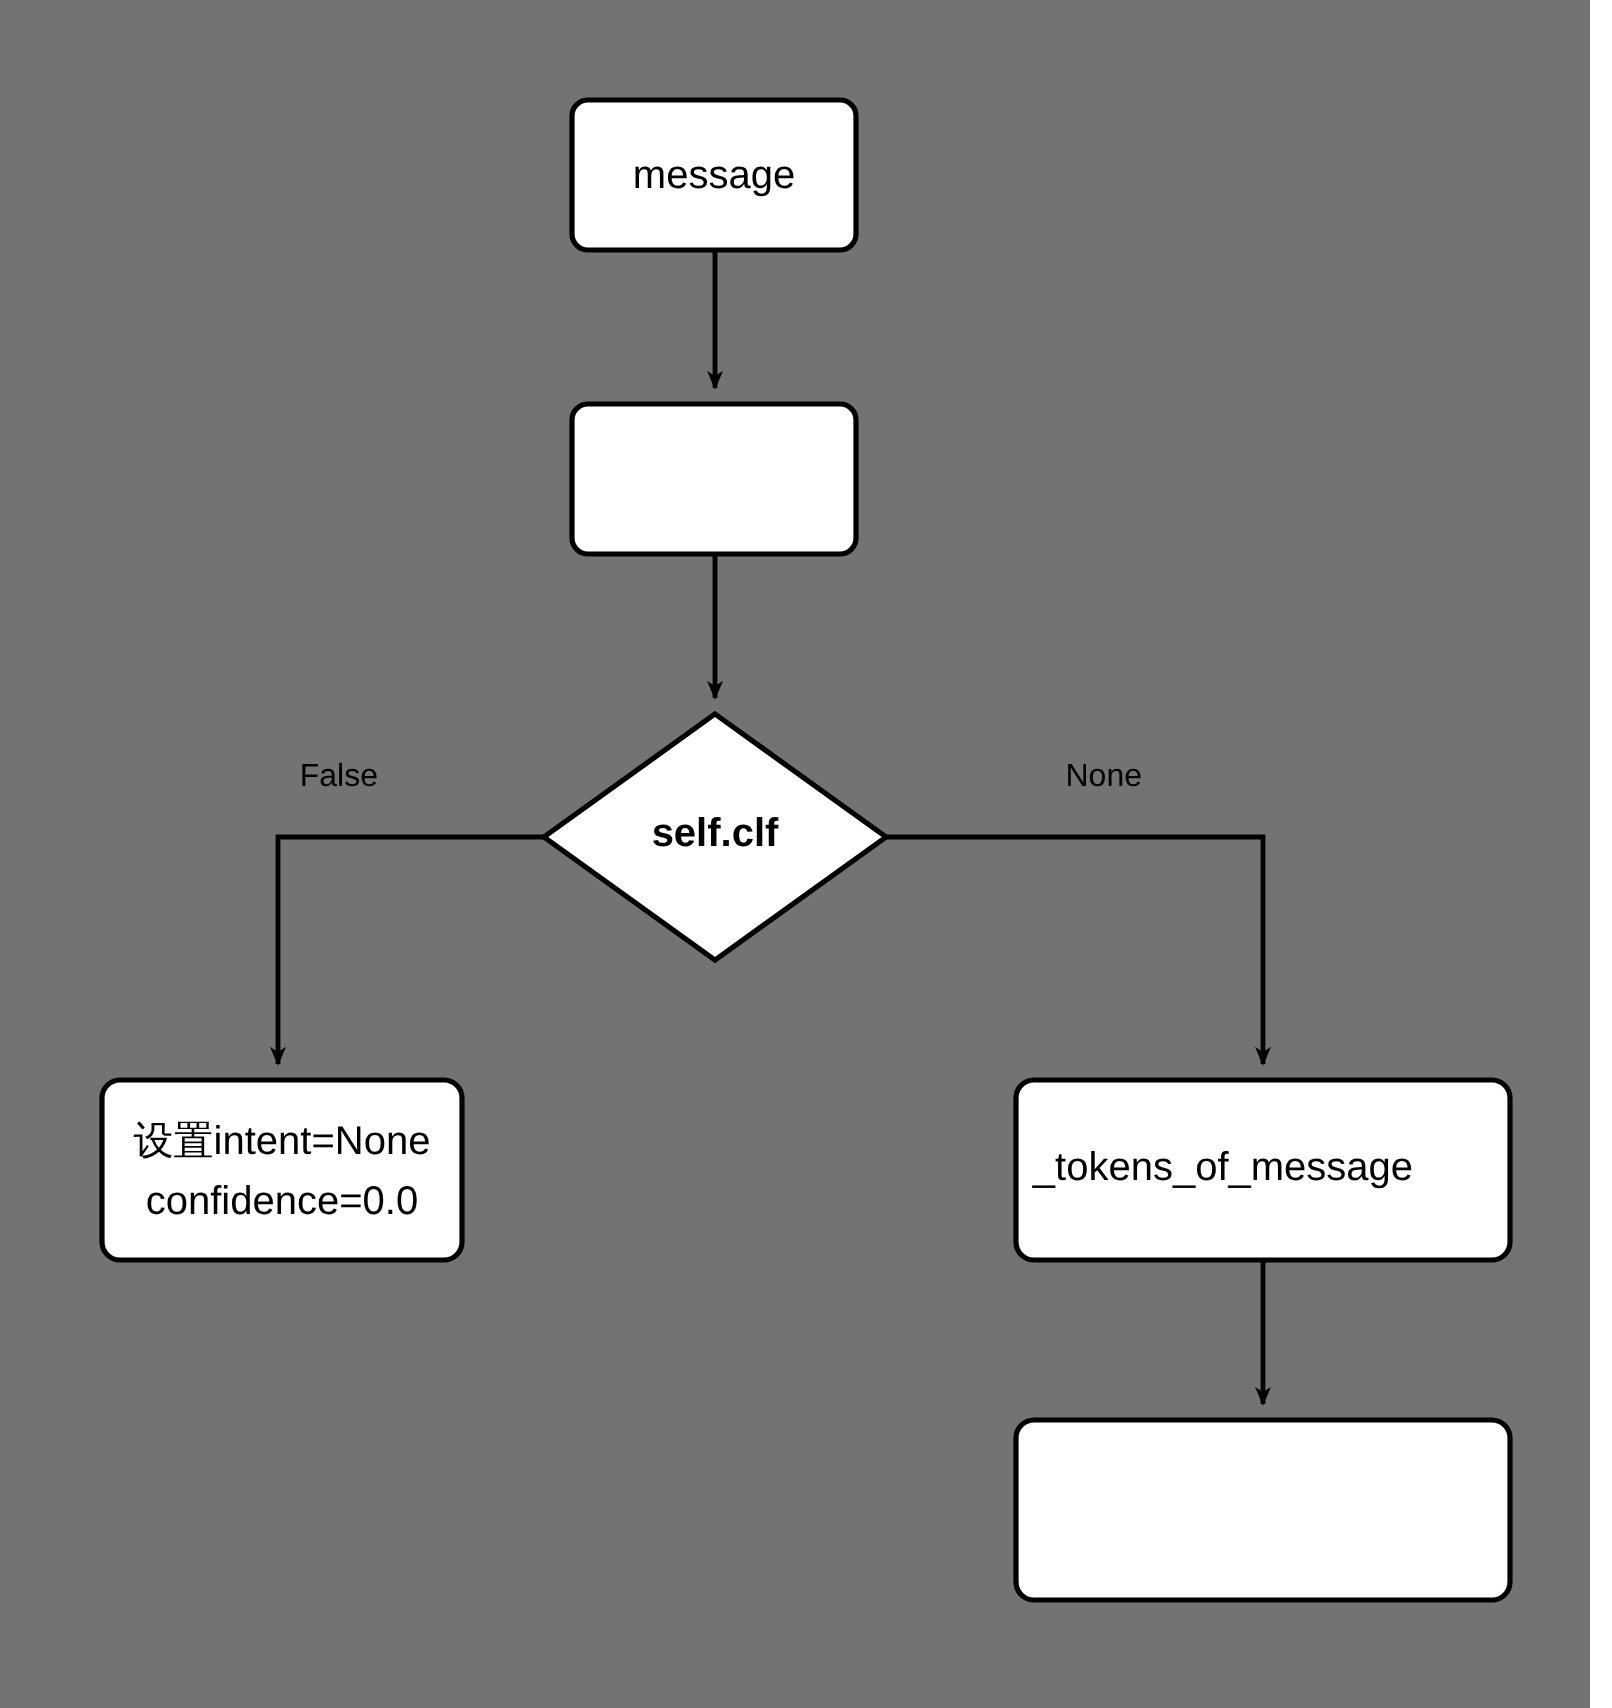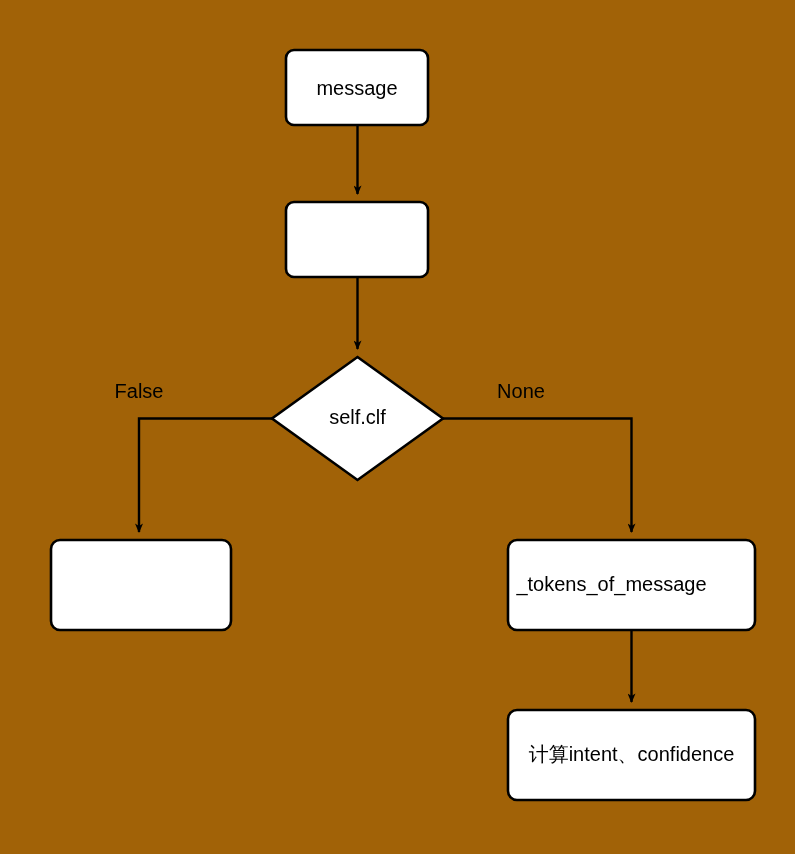--- a/index.html
+++ b/index.html
@@ -10,21 +10,21 @@
   body {
     width: 806px;
     height: 854px;
     overflow: hidden;
     font-family: "Liberation Sans", "DejaVu Sans", sans-serif;
   }
   #flowchart-canvas {
     position: relative;
     width: 795px;
     height: 854px;
-    background: #a16207;
+    background: #737373;
   }
   #flow-svg {
     position: absolute;
     top: 0;
     left: 0;
     width: 806px;
     height: 854px;
   }
   .node-label {
     position: absolute;
@@ -32,24 +32,24 @@
     font-size: 20px;
     color: #000000;
     text-align: center;
     white-space: nowrap;
     line-height: 26px;
     pointer-events: none;
   }
   .edge-label {
     position: absolute;
     font-family: "Liberation Sans", "DejaVu Sans", sans-serif;
-    font-size: 20px;
+    font-size: 16px;
     color: #000000;
     white-space: nowrap;
-    text-align: center;
+    text-align: right;
   }
   .node-label-multi {
     line-height: 30px;
   }
 </style>
 </head>
 <body>
 
 <div id="flowchart-canvas">
 
@@ -79,24 +79,27 @@
     <path d="M 272 418.5 L 139 418.5 L 139 532" fill="none" stroke="#000000" stroke-width="2.4" stroke-linejoin="miter" marker-end="url(#arrowhead)"></path>
 
     <path d="M 443 418.5 L 631.5 418.5 L 631.5 532" fill="none" stroke="#000000" stroke-width="2.4" stroke-linejoin="miter" marker-end="url(#arrowhead)"></path>
 
     <path d="M 631.5 630 L 631.5 702" fill="none" stroke="#000000" stroke-width="2.4" marker-end="url(#arrowhead)"></path>
   </svg>
 
   <div class="node-label" style="left:286px; top:75px; width:142px;">message</div>
 
 
-  <div class="node-label" style="left:272px; top:404px; width:171px;">self.clf</div>
+  <div class="node-label" style="left:272px; top:404px; width:171px;font-weight:bold;">self.clf</div>
 
+  <div class="node-label node-label-multi" style="left:41px; top:556px; width:200px;">
+    <div>设置intent=None</div>
+    <div>confidence=0.0</div>
+  </div>
 
   <div class="node-label" style="left:488px; top:571px; width:247px;">_tokens_of_message</div>
 
-  <div class="node-label" style="left:498px; top:741px; width:267px;">计算intent、confidence</div>
 
   <div class="edge-label" style="left:139px; top:380px; width:100px; transform:translateX(-50%);">False</div>
 
   <div class="edge-label" style="left:521px; top:380px; width:100px; transform:translateX(-50%);">None</div>
 
 </div>
 
 </body></html>

